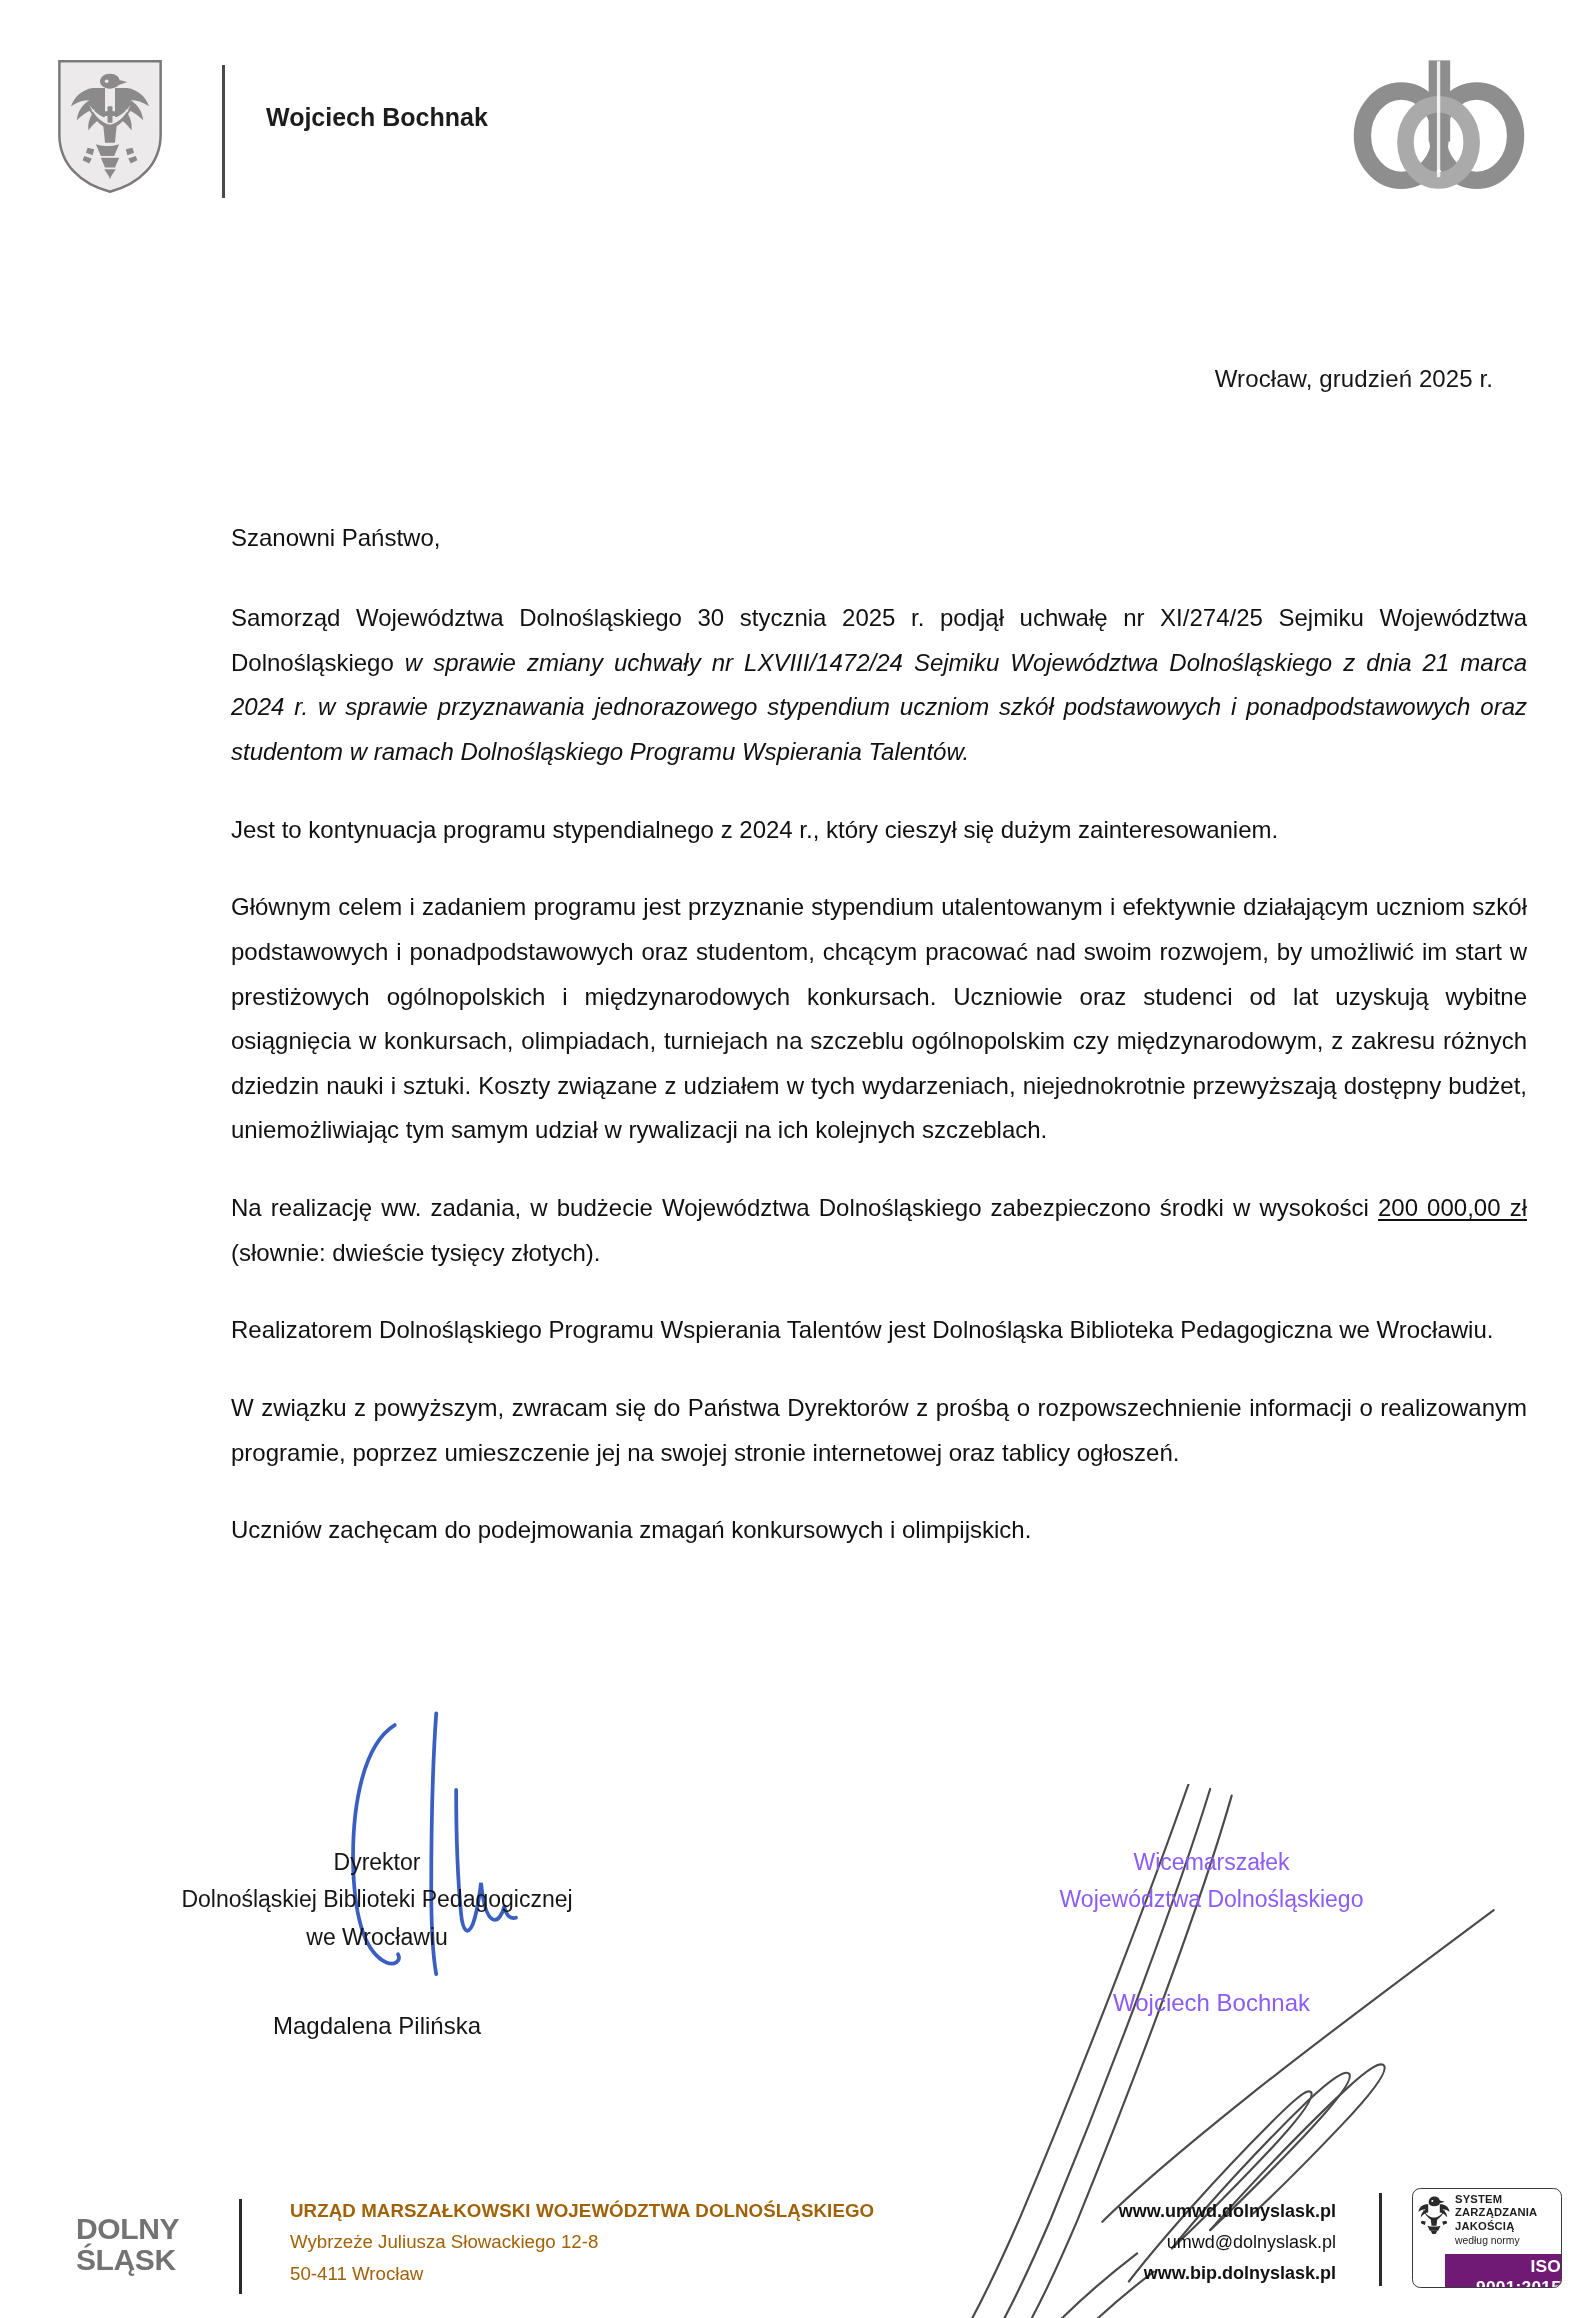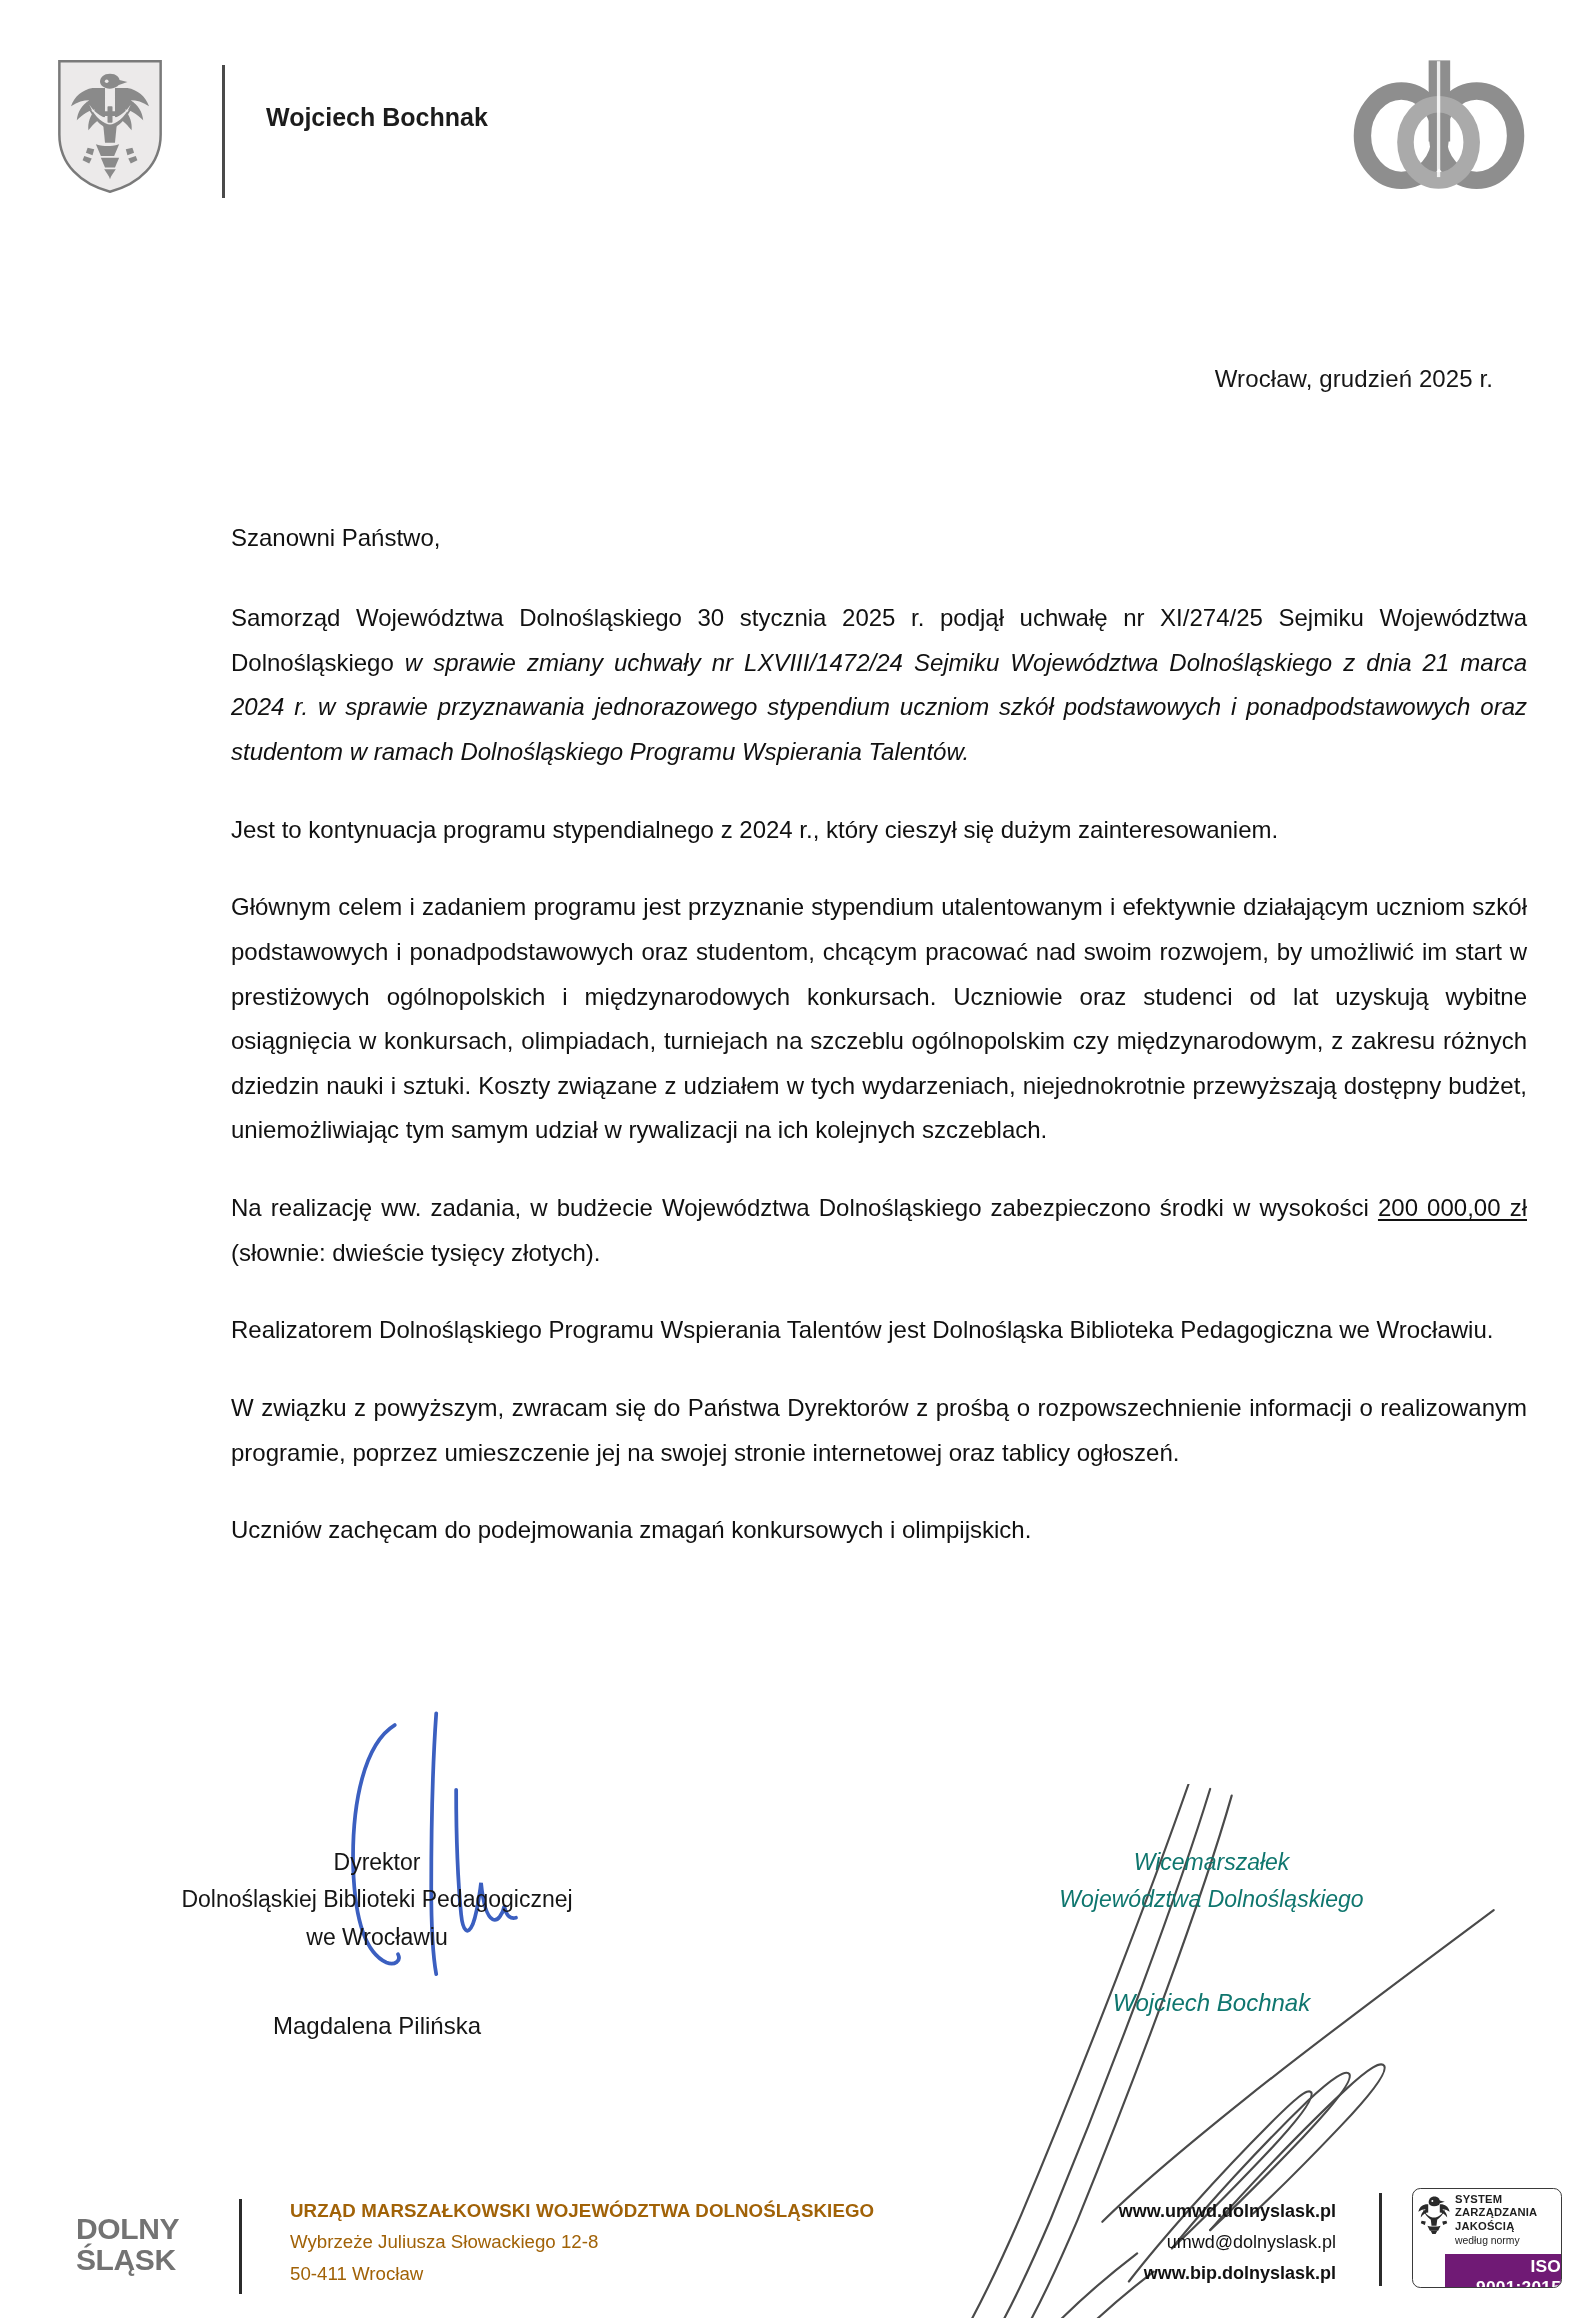--- a/index.html
+++ b/index.html
@@ -114,22 +114,21 @@
     line-height: 1.62;
     color: #151515;
   }
   .sig-right {
     position: absolute;
     left: 946px; top: 1844px;
     width: 531px;
     text-align: center;
     font-size: 23px;
     line-height: 1.62;
-    color: #0f766e;
-    font-style: italic;
+    color: #8b5cf6;
   }
   .sig-name {
     margin-top: 51px;
     font-size: 24px;
   }
   .sig-name-right { margin-top: 65px; font-size: 24px; }
 
   .scribble {
     position: absolute;
     pointer-events: none;

